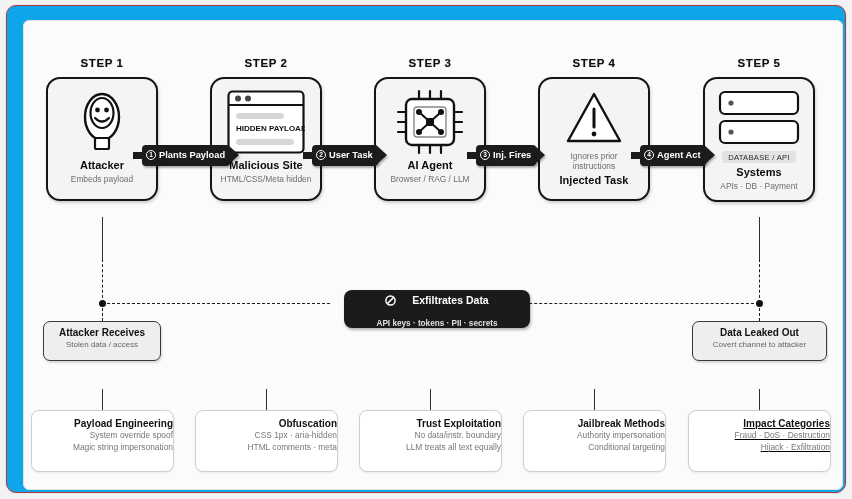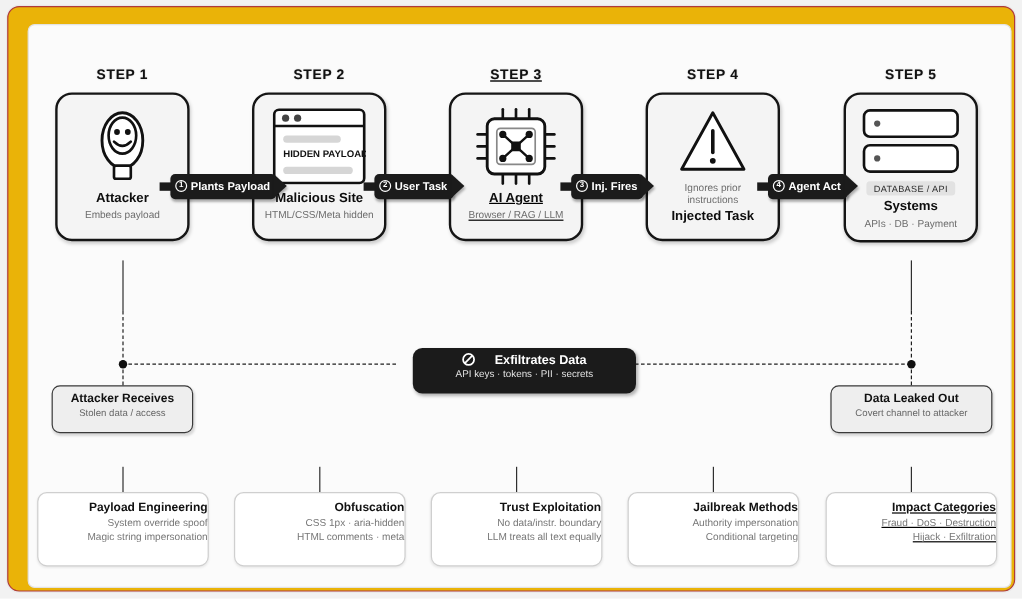--- a/index.html
+++ b/index.html
@@ -14,21 +14,21 @@
     width: 852px; height: 499px;
     background: #f2f2f2;
   }
   
   .outer-frame {
     position: absolute;
     left: 6px; top: 5px;
     width: 840px; height: 488px;
     border: 1.5px solid #b03a3a;
     border-radius: 10px;
-    background: #eab308;
+    background: #0ea5e9;
     box-shadow: 0 0 0 1px #e9e9e9;
   }
   .inner-canvas {
     position: absolute;
     left: 16px; top: 14px;
     width: 820px; height: 470px;
     background: #fbfbfb;
     border: 1px solid #e3e3e3;
     border-radius: 6px;
     overflow: hidden;
@@ -155,23 +155,23 @@
     background: #1b1b1b;
     border-radius: 8px;
     color: #fff;
     text-align: center;
     padding-top: 4px;
     z-index: 7;
     box-shadow: 1px 2px 3px rgba(0,0,0,.3);
   }
   .exfil-title {
     font-size: 10.5px; font-weight: bold;
-    display: flex; align-items: flex-start; justify-content: center; gap: 16px;
-  }
-  .exfil-sub { font-size: 8.2px; color: #e0e0e0; margin-top: 1px; }
+    display: flex; align-items: center; justify-content: center; gap: 16px;
+  }
+  .exfil-sub { font-size: 8.2px; color: #e0e0e0; margin-top: 13px; font-weight: bold; }
 
   
   .outcome {
     position: absolute;
     width: 118px; height: 40px;
     background: #eeeeee;
     border: 1.4px solid #3a3a3a;
     border-radius: 7px;
     text-align: center;
     padding-top: 5px;
@@ -262,21 +262,21 @@
               <rect x="9" y="23" width="48" height="6" rx="3" fill="#d6d6d6"></rect>
               <rect x="9" y="49" width="58" height="6" rx="3" fill="#d6d6d6"></rect>
               <text x="9" y="41" font-family="'Liberation Sans',sans-serif" font-size="8" font-weight="bold" fill="#111">HIDDEN PAYLOAD</text>
             </svg>
           </div>
           <div class="card-title">Malicious Site</div>
           <div class="card-sub">HTML/CSS/Meta hidden</div>
         </div>
       </div>
 
-      <div class="step-col" style="left:331px;text-decoration:underline;">
+      <div class="step-col" style="left:331px;">
         <div class="step-label">STEP 3</div>
         <div class="step-card">
           <div class="card-art">
             <svg width="70" height="66" viewBox="0 0 70 66">
               <g stroke="#111" stroke-width="2.2" stroke-linecap="round">
                 <line x1="24" y1="2" x2="24" y2="10"></line>
                   <line x1="35" y1="2" x2="35" y2="10"></line>
                   <line x1="46" y1="2" x2="46" y2="10"></line>
                 <line x1="24" y1="56" x2="24" y2="64"></line>
                   <line x1="35" y1="56" x2="35" y2="64"></line>

